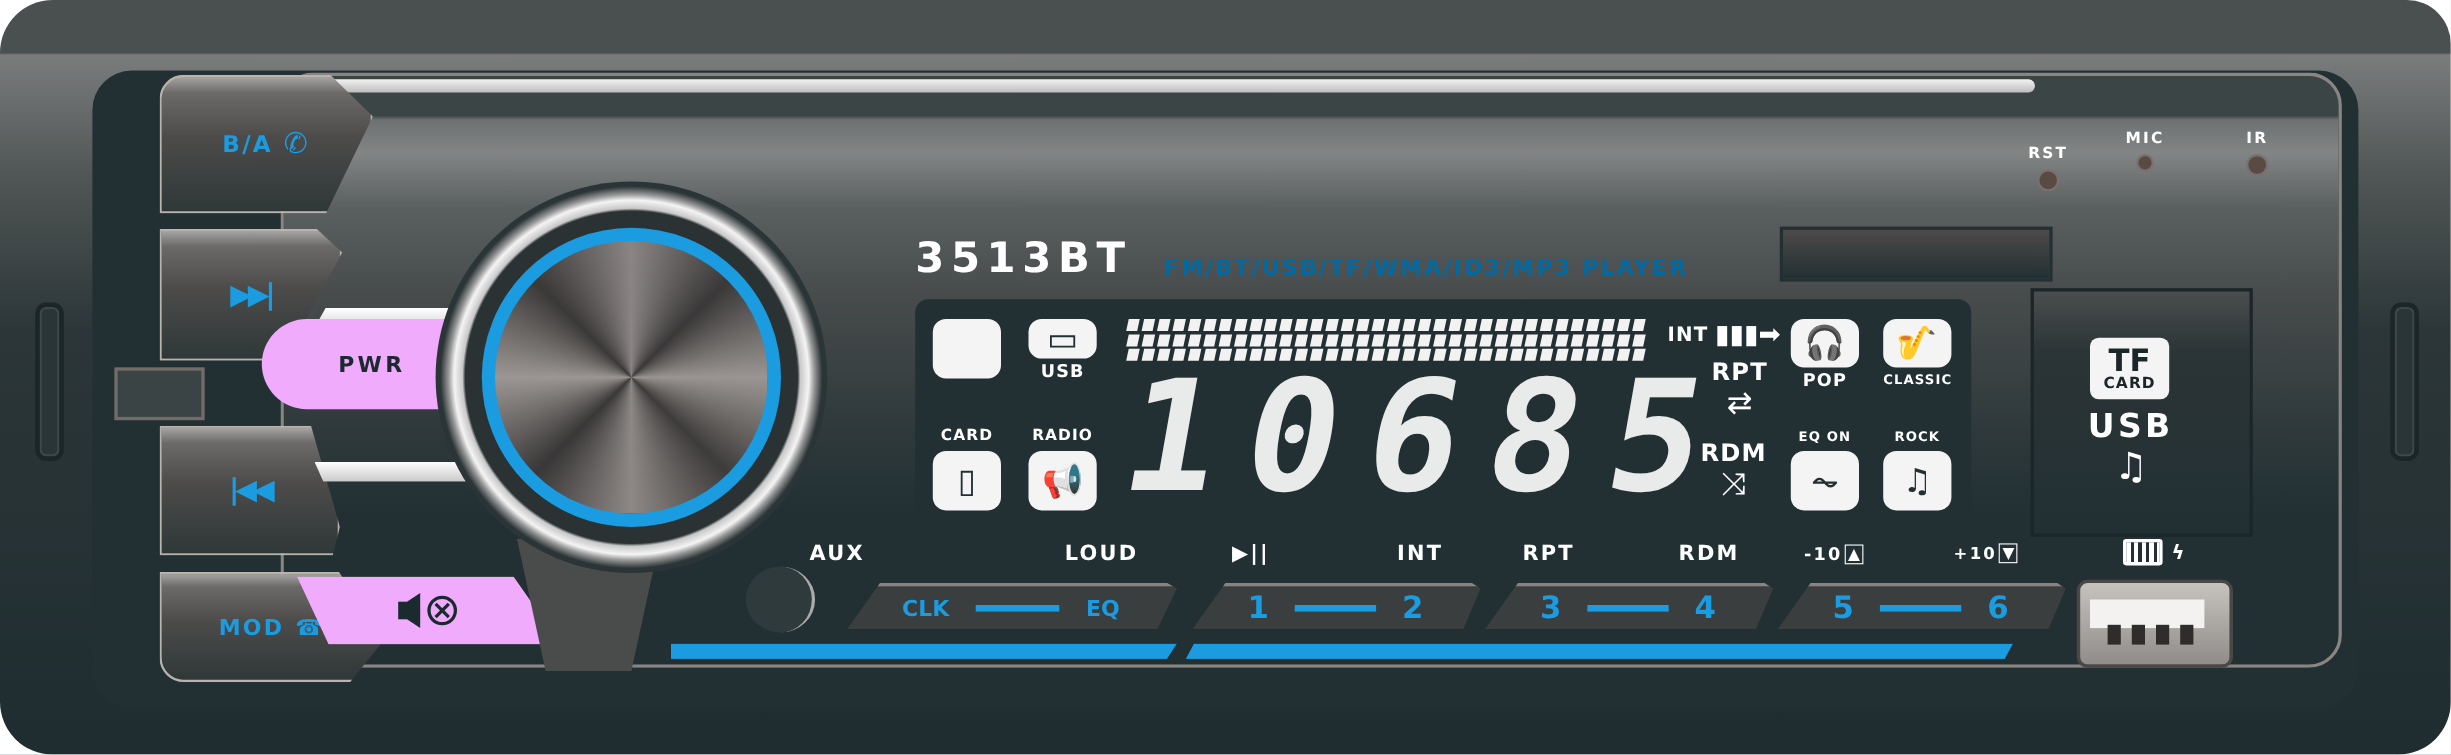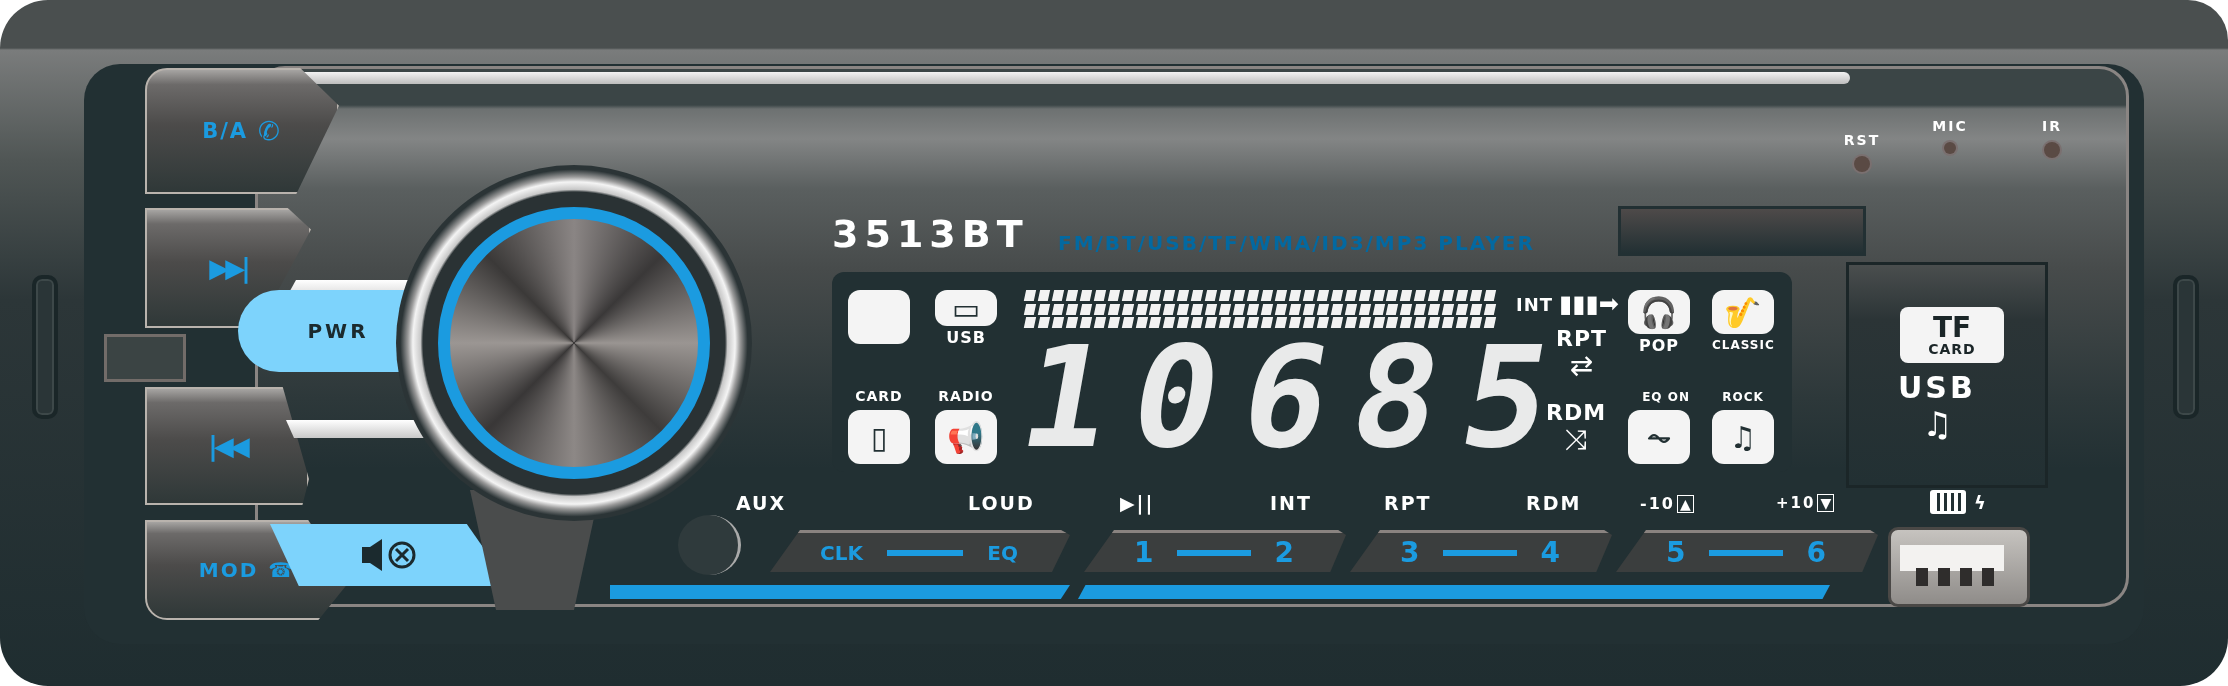--- a/index.html
+++ b/index.html
@@ -12,21 +12,21 @@
   .bezel{left:255px;top:66px;width:1868px;height:535px;border-radius:30px;
     background:linear-gradient(180deg,#3b4546 0,#3b4546 36px,#6d7171 40px,#838585 70px,#5a5f5f 120px,#474b4b 200px,#2d383a 330px,#223033 400px);
     border:3px solid #8a8583;clip-path:polygon(0 0,100% 0,100% 100%,0 100%);}
   .top-strip{left:270px;top:72px;width:1580px;height:12px;border-radius:6px;background:linear-gradient(180deg,#f2f2f2,#bdbdbd);}
   .btn{background:linear-gradient(180deg,#a6a4a2 0,#6c6a69 12%,#4c4b4a 45%,#2f3838 100%);border:2px solid #b9b3ad;color:#1b9be0;font-weight:bold;display:flex;align-items:center;justify-content:center;letter-spacing:2px;cursor:pointer;margin-left:46px;}
   .btn-ba{left:99px;top:68px;width:190px;height:122px;border-radius:22px 0 0 0;clip-path:polygon(0 0,80% 0,100% 30%,78% 100%,0 100%);font-size:21px;}
   .btn-next{left:99px;top:208px;width:162px;height:116px;clip-path:polygon(0 0,86% 0,100% 18%,68% 100%,0 100%);font-size:26px;}
   .btn-small{left:104px;top:334px;width:76px;height:42px;background:#3b4444;border:3px solid #726c69;}
   .btn-prev{left:99px;top:387px;width:160px;height:114px;clip-path:polygon(0 0,84% 0,100% 78%,96% 100%,0 100%);font-size:26px;}
   .btn-mod{left:99px;top:520px;width:200px;height:96px;border-radius:0 0 0 22px;clip-path:polygon(0 0,80% 0,100% 62%,85% 100%,0 100%);font-size:20px;}
-  .blue{background:#7dd3fc;}
+  .blue{background:#f0abfc;}
   .pwr{left:238px;top:290px;width:200px;height:82px;border-radius:44px 0 0 44px;color:#1b2a2e;font-weight:bold;font-size:20px;letter-spacing:3px;display:flex;align-items:center;justify-content:center;cursor:pointer;}
   .silver-bar{left:286px;top:280px;width:160px;height:18px;background:linear-gradient(180deg,#ffffff,#d6d6d6);clip-path:polygon(10px 0,100% 0,100% 100%,0 100%);}
   .silver-bar2{left:286px;top:420px;width:140px;height:18px;background:linear-gradient(180deg,#ffffff,#c9c9c9);clip-path:polygon(0 0,100% 0,100% 100%,8px 100%);}
   .mute{left:270px;top:524px;width:240px;height:62px;clip-path:polygon(0 0,82% 0,100% 100%,12% 100%);display:flex;align-items:center;justify-content:center;cursor:pointer;}
   .knob-base{left:470px;top:490px;width:130px;height:120px;background:#4a4c4c;clip-path:polygon(0 0,100% 0,80% 100%,20% 100%);}
   .knob-ring{left:396px;top:165px;width:356px;height:356px;border-radius:50%;
     background:radial-gradient(circle,#2a3234 0 60%,#c8c8c8 61%,#f4f4f4 64%,#9a9a9a 66%,#2b3436 69%,#2b3436 72%,#c2c2c2 73%,#ffffff 76%,#a8a8a8 80%);}
   .knob{left:438px;top:207px;width:272px;height:272px;border-radius:50%;border:12px solid #1b9be0;box-sizing:border-box;
     background:conic-gradient(from 0deg,#8a8584,#3a3838,#9a9592,#3e3c3b,#8d8886,#393737,#9b9693,#3b3938,#8a8584);cursor:grab;}
   .aux-jack{left:678px;top:515px;width:60px;height:60px;border-radius:50%;background:#2f3a3c;border-right:3px solid #aaa;}
@@ -41,21 +41,21 @@
   .icon-tile{background:#f4f4f4;border-radius:12px;width:62px;height:54px;display:flex;align-items:center;justify-content:center;color:#223033;font-size:30px;font-weight:bold;}
   .tile-lbl{color:#ffffff;font-weight:bold;font-size:14px;letter-spacing:1px;}
   .ind{color:#ffffff;font-weight:bold;font-size:22px;letter-spacing:1px;}
   .preset{height:42px;background:#3b3e3e;border-top:3px solid #8a8380;clip-path:polygon(30px 0,97% 0,100% 12%,94% 100%,0 100%);display:flex;align-items:center;justify-content:space-between;padding:0 52px 0 50px;box-sizing:border-box;color:#1b9be0;font-weight:bold;font-size:28px;cursor:pointer;}
   .preset .dash{flex:1;height:6px;background:#1b9be0;margin:0 24px;}
   .bluebar{height:14px;background:#1b9be0;}
   .usb-port{left:1888px;top:527px;width:136px;height:74px;border-radius:10px;background:linear-gradient(180deg,#c6c3bf,#8f8c89);border:3px solid #4a4846;cursor:pointer;}
   .usb-tongue{left:1900px;top:545px;width:104px;height:26px;background:#f3f2f0;}
   .usb-pin{width:12px;height:18px;background:#2f2d2c;}
   .card-slot{left:1846px;top:262px;width:196px;height:220px;border:3px solid #1b2628;background:linear-gradient(180deg,#4a4e4e 0,#2b3436 25%,#223033 100%);}
-  .tf-badge{left:1900px;top:307px;width:104px;height:56px;background:#f4f4f4;border-radius:8px;color:#1b2628;font-weight:bold;display:flex;flex-direction:column;align-items:center;justify-content:center;line-height:1;}
+  .tf-badge{left:1900px;top:307px;width:72px;height:56px;background:#f4f4f4;border-radius:8px;color:#1b2628;font-weight:bold;display:flex;flex-direction:column;align-items:center;justify-content:center;line-height:1;}
   .led{width:16px;height:16px;border-radius:50%;background:#5a4a44;box-shadow:0 0 0 2px #7a7070;}
   .corner-lbl{color:#ffffff;font-weight:bold;font-size:14px;letter-spacing:2px;}
 </style>
 </head>
 <body>
 
 <div class="abs body-outer"></div>
 <div class="abs side-slot" style="left:32px;top:275px;"></div>
 <div class="abs side-slot" style="left:2173px;top:275px;"></div>
 
@@ -260,21 +260,21 @@
 
 <div class="abs" style="left:1628px;top:290px;text-align:center;">
   <div class="icon-tile" style="height:44px;">🎧</div>
   <div class="tile-lbl" style="font-size:16px;margin-top:2px;">POP</div>
 </div>
 <div class="abs" style="left:1712px;top:290px;text-align:center;">
   <div class="icon-tile" style="height:44px;">🎷</div>
   <div class="tile-lbl" style="font-size:12px;margin-top:4px;">CLASSIC</div>
 </div>
 <div class="abs" style="left:1628px;top:390px;text-align:center;">
-  <div class="tile-lbl" style="font-size:12px;text-align:right;">EQ ON</div>
+  <div class="tile-lbl" style="font-size:12px;">EQ ON</div>
   <div class="icon-tile" style="margin-top:6px;">⏦</div>
 </div>
 <div class="abs" style="left:1712px;top:390px;text-align:center;">
   <div class="tile-lbl" style="font-size:12px;">ROCK</div>
   <div class="icon-tile" style="margin-top:6px;">♫</div>
 </div>
 
 <div class="abs card-slot"></div>
 <div class="abs tf-badge">
   <span style="font-size:28px;">TF</span>

